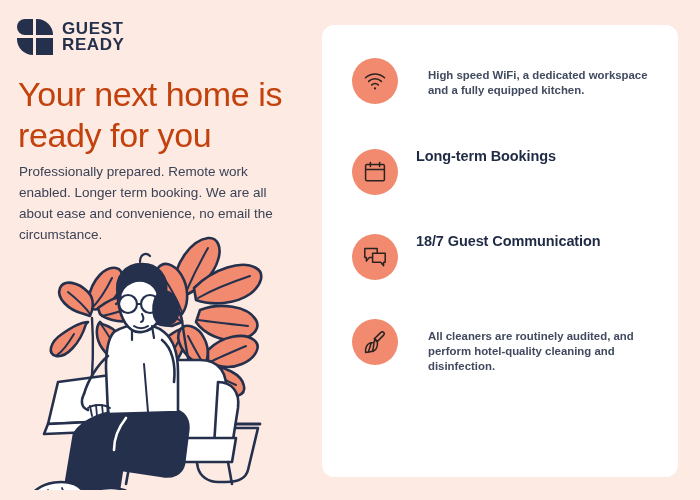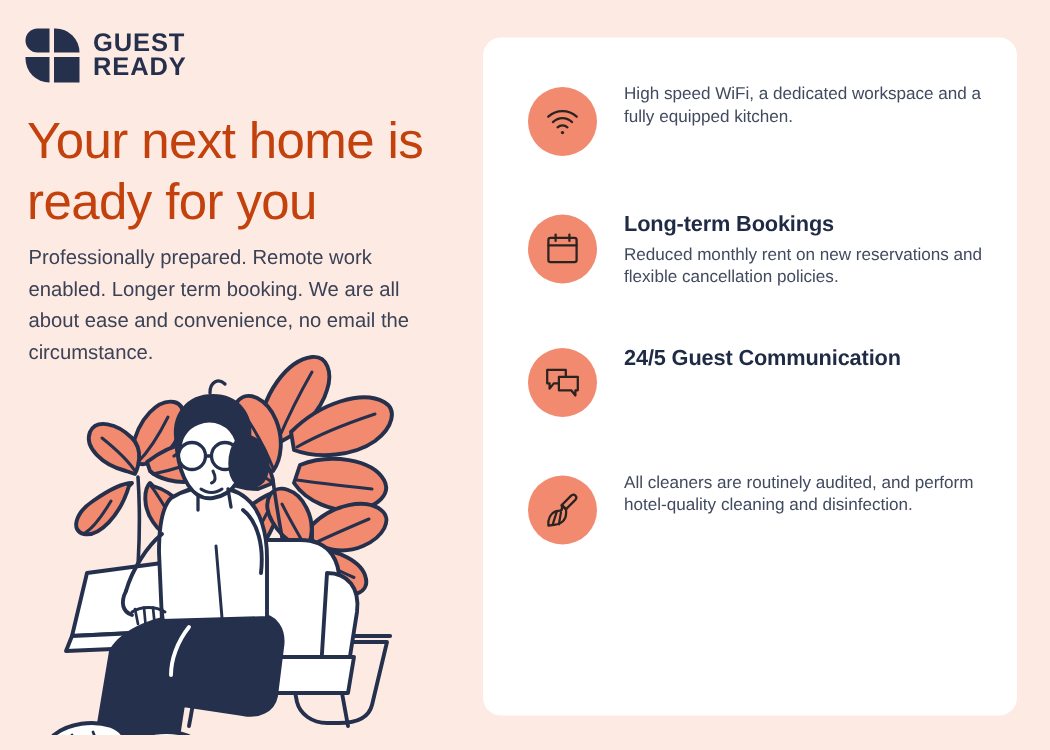--- a/index.html
+++ b/index.html
@@ -144,22 +144,23 @@
     font-size: 14.5px;
     font-weight: bold;
     line-height: 18px;
     margin: 0 0 4px 0;
     letter-spacing: -0.1px;
   }
   .feature-desc {
     color: #414a5e;
     font-size: 11.4px;
     line-height: 15px;
-    margin: 0;
+    margin: 12px;
     max-width: 252px;
+    font-weight: bold;
   }
 </style>
 </head>
 <body>
 
 <div id="root">
 
   <div class="left-col">
 
     <div class="brand">
@@ -296,34 +297,33 @@
         <div class="feature-icon">
           <svg width="24" height="24" viewBox="0 0 24 24" fill="none" stroke="#2b2320" stroke-width="1.5" stroke-linecap="round" stroke-linejoin="round">
             <rect x="2.6" y="4.6" width="18.8" height="16.2" rx="1.4"></rect>
             <path d="M2.6 9.6 L21.4 9.6"></path>
             <path d="M7.4 2.4 L7.4 6.6"></path>
             <path d="M16.6 2.4 L16.6 6.6"></path>
           </svg>
         </div>
         <div class="feature-text">
           <p class="feature-title">Long-term Bookings</p>
-          <p class="feature-desc">Reduced monthly rent on new reservations and flexible cancellation policies.</p>
         </div>
       </div>
 
 
       <div class="feature">
         <div class="feature-icon">
           <svg width="24" height="24" viewBox="0 0 24 24" fill="none" stroke="#2b2320" stroke-width="1.5" stroke-linecap="round" stroke-linejoin="round">
             <path d="M1.8 3.6 L14.2 3.6 L14.2 12.6 L6.2 12.6 L3.4 16.1 L3.4 12.6 L1.8 12.6 Z" fill="#f18a6f"></path>
             <path d="M9.6 8.2 L22.2 8.2 L22.2 17.2 L20.6 17.2 L20.6 20.7 L17.8 17.2 L9.6 17.2 Z" fill="#f18a6f"></path>
           </svg>
         </div>
         <div class="feature-text">
-          <p class="feature-title">24/5 Guest Communication</p>
+          <p class="feature-title">18/7 Guest Communication</p>
         </div>
       </div>
 
       <div class="feature">
         <div class="feature-icon">
           <svg width="24" height="24" viewBox="0 0 24 24" fill="none" stroke="#2b2320" stroke-width="1.5" stroke-linecap="round" stroke-linejoin="round">
             <path d="M20.6 2.4 C21.4 3.2 21.4 4.4 20.4 5.4 L14.2 11.6 L11.4 8.8 L17.6 2.6 C18.6 1.6 19.8 1.6 20.6 2.4 Z"></path>
             <path d="M11.6 8.6 L14.4 11.4 L14.4 14.2 C14.4 18.2 11.6 21.2 7.4 21.8 L2.6 22.4 L2.6 19.4 C3.2 15.2 6.2 12.4 10.2 12.4 L11.6 11.8 Z"></path>
             <path d="M8.2 13.0 L5.4 21.9"></path>
             <path d="M11.0 13.4 L9.6 21.5"></path>

